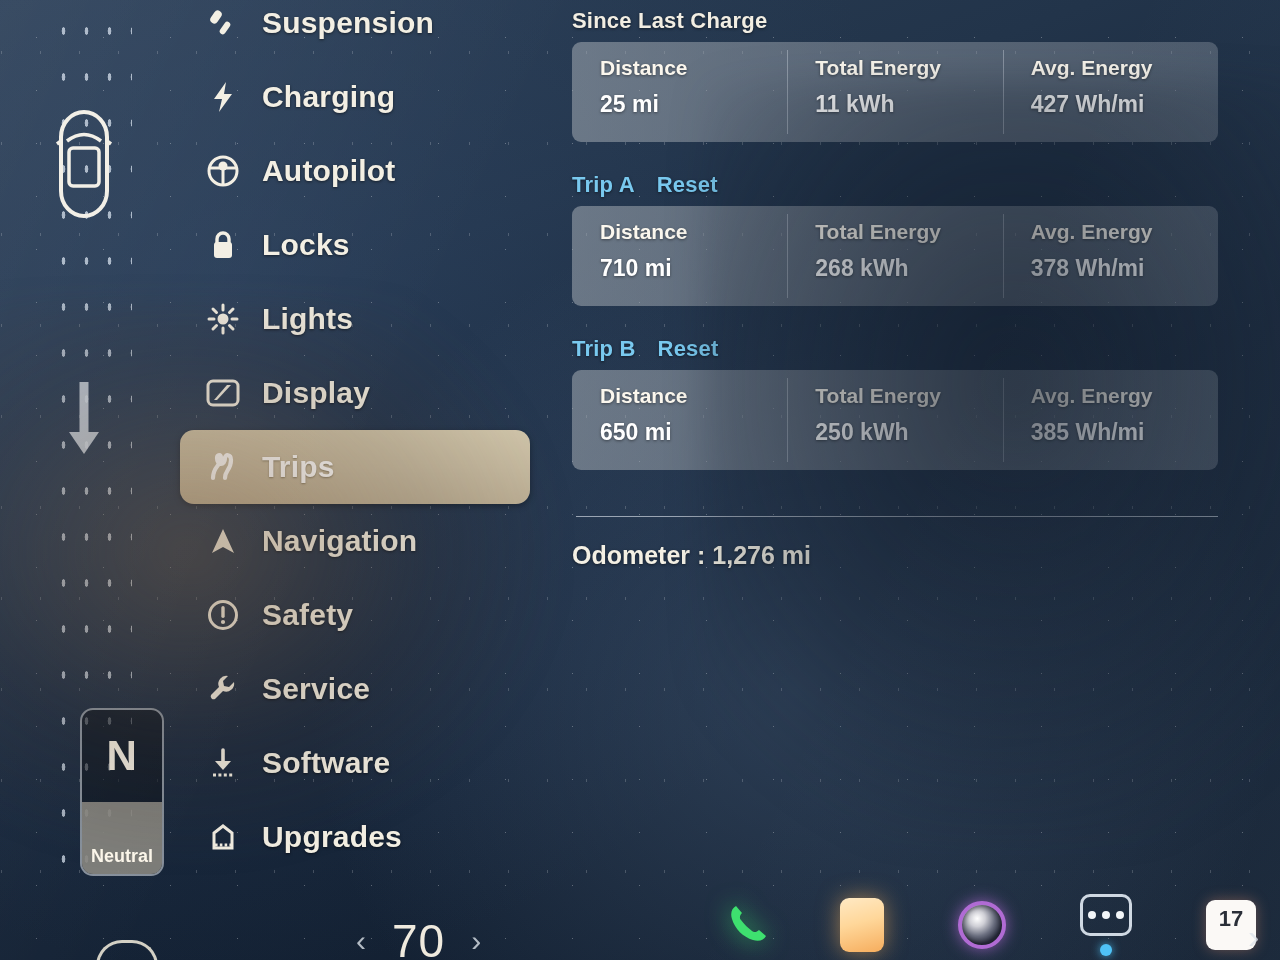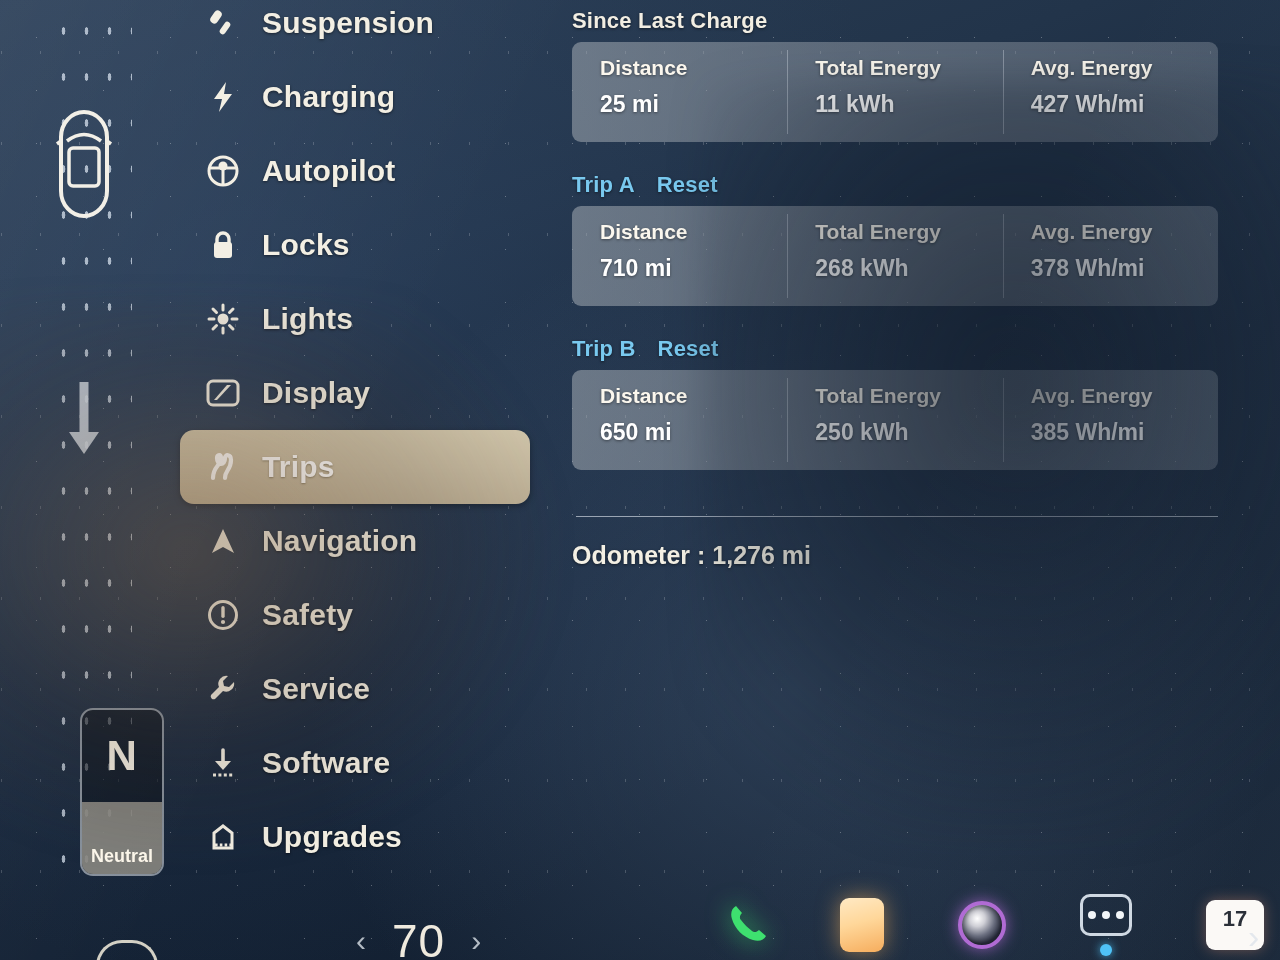--- a/index.html
+++ b/index.html
@@ -217,21 +217,21 @@
     width: 52px; height: 42px; border-radius: 10px;
     border: 3px solid #cfd8e2;
     display: flex; align-items: center; justify-content: center; gap: 6px;
   }
   .more-box i { width: 8px; height: 8px; border-radius: 50%; background: #f2f5f8; display: block; }
   .more-dot {
     margin-top: 8px; width: 12px; height: 12px; border-radius: 50%;
     background: #4fc3f7; box-shadow: 0 0 10px rgba(79,195,247,.85);
   }
   .cal {
-    width: 58px; height: 50px; border-radius: 9px; overflow: hidden;
+    width: 50px; height: 50px; border-radius: 9px; overflow: hidden;
     background: #fbf9f6; box-shadow: 0 0 14px rgba(255,160,120,.35);
   }
   .cal .cal-top { height: 13px; background: linear-gradient(180deg,#f08a5d,#e5704a); }
   .cal .cal-num {
     height: 37px; display: flex; align-items: center; justify-content: center;
     color: #2a2f38; font-size: 22px; font-weight: bold;
   }
   .phone-ico { filter: drop-shadow(0 0 12px rgba(60,230,110,.75)); }
 
   .bl-partial {

